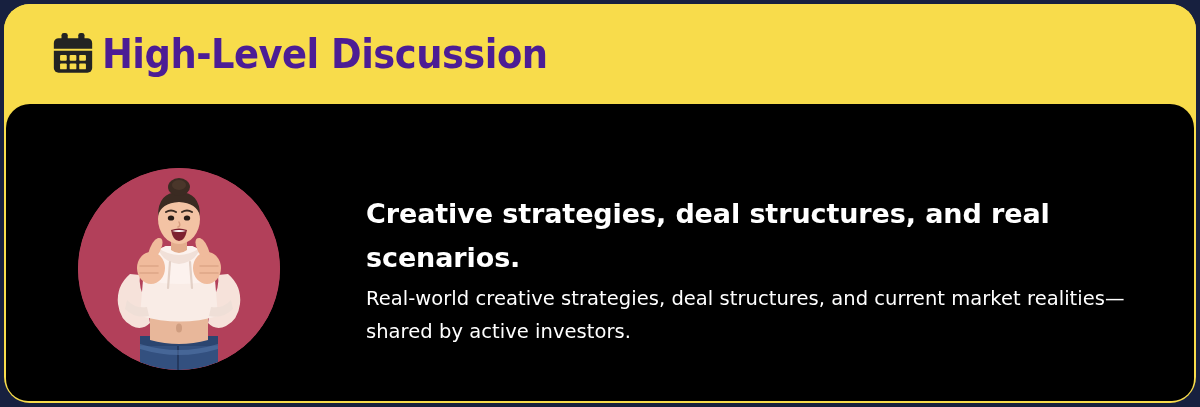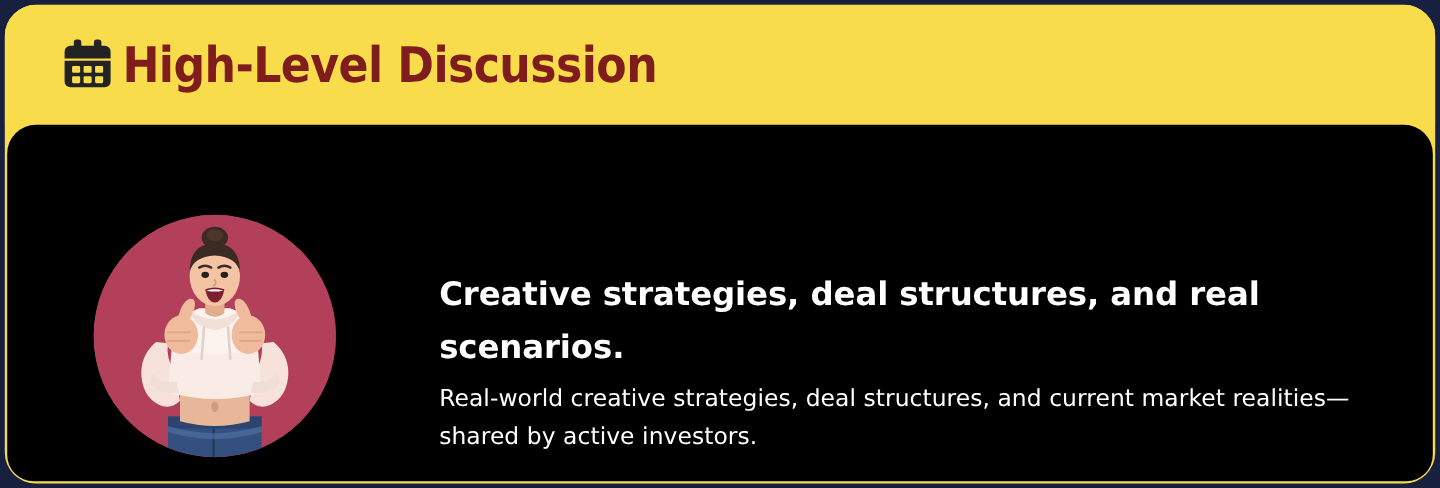--- a/index.html
+++ b/index.html
@@ -46,38 +46,38 @@
     height: 46px;
     margin-right: 6px;
     display: block;
     color: #232323;
   }
   .header-icon svg { display: block; width: 100%; height: 100%; }
 
   .header-title {
     font-size: 41px;
     font-weight: 900;
-    color: #7f1d1d;
+    color: #4c1d95;
     letter-spacing: -0.5px;
     line-height: 1;
     white-space: nowrap;
     font-family: "DejaVu Sans", sans-serif;
     font-stretch: condensed;
   }
 
   
   .card-body {
     position: relative;
     flex: 1 1 auto;
     background: #000000;
     border-radius: 24px 24px 22px 22px;
     margin: 0 2px 2px 2px;
     overflow: hidden;
     display: flex;
-    align-items: flex-end;
+    align-items: center;
     padding: 44px 40px 20px 72px;
     box-sizing: border-box;
   }
 
   
   .avatar {
     position: relative;
     flex: 0 0 auto;
     width: 202px;
     height: 202px;

